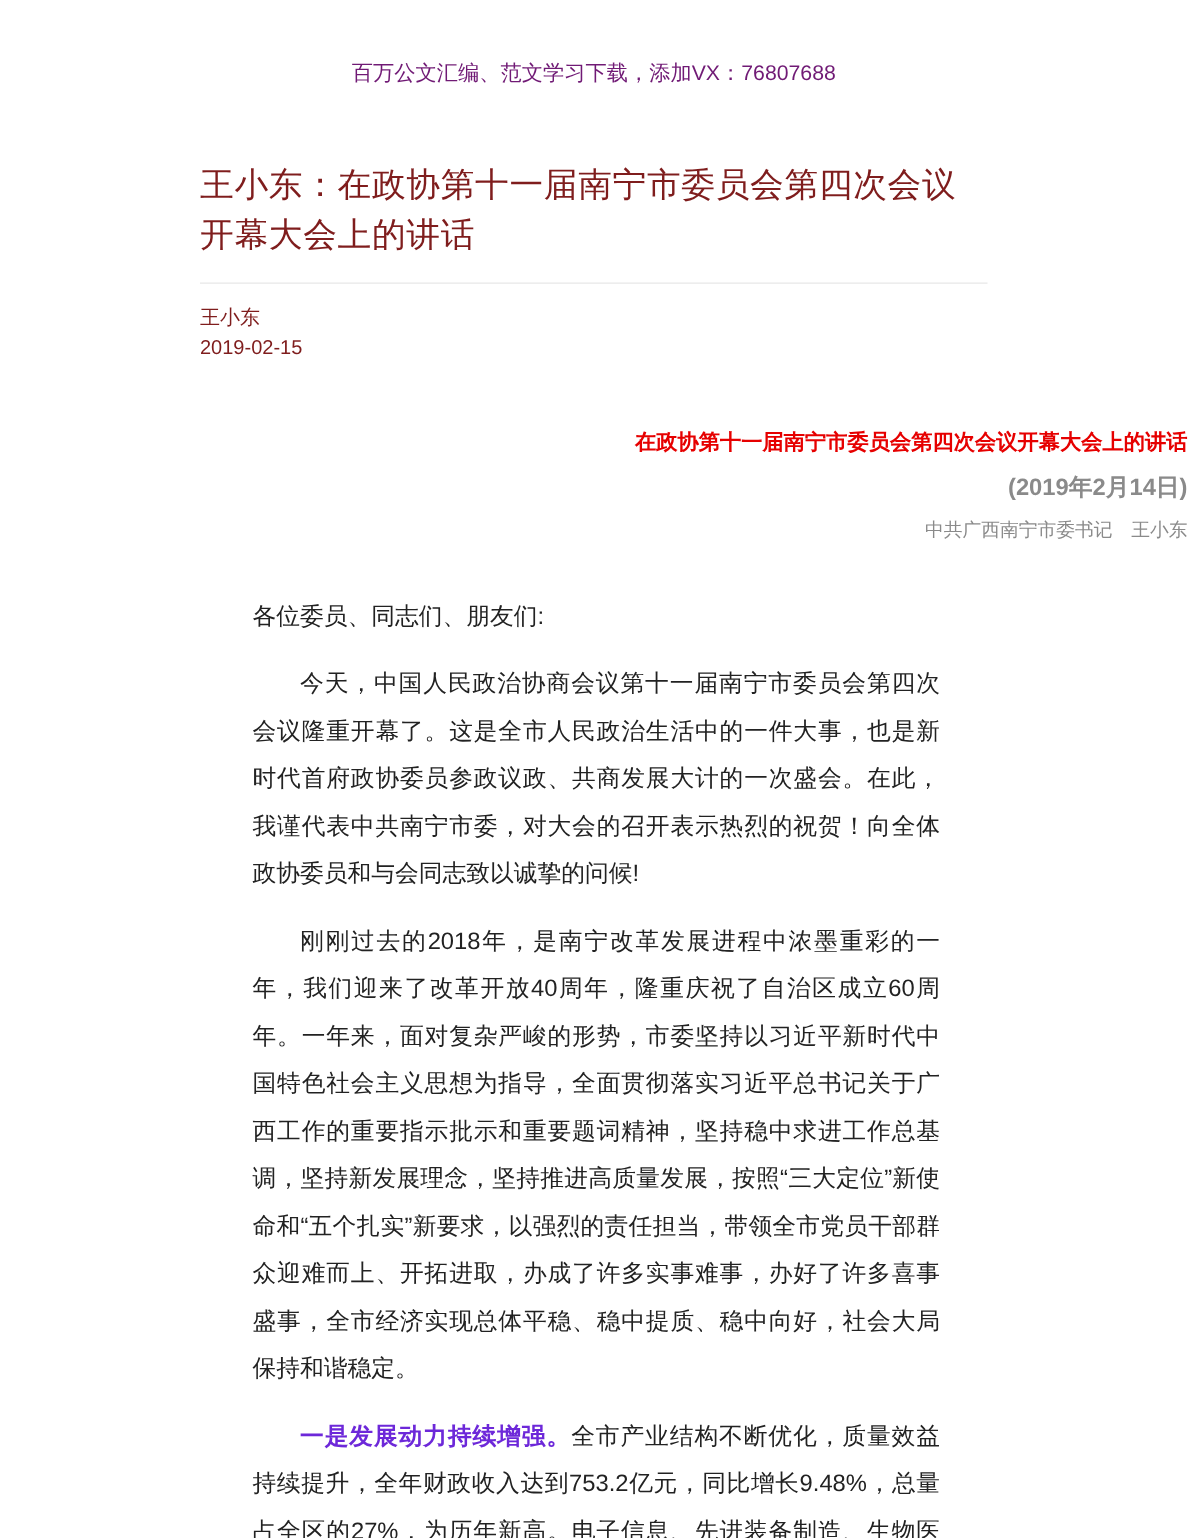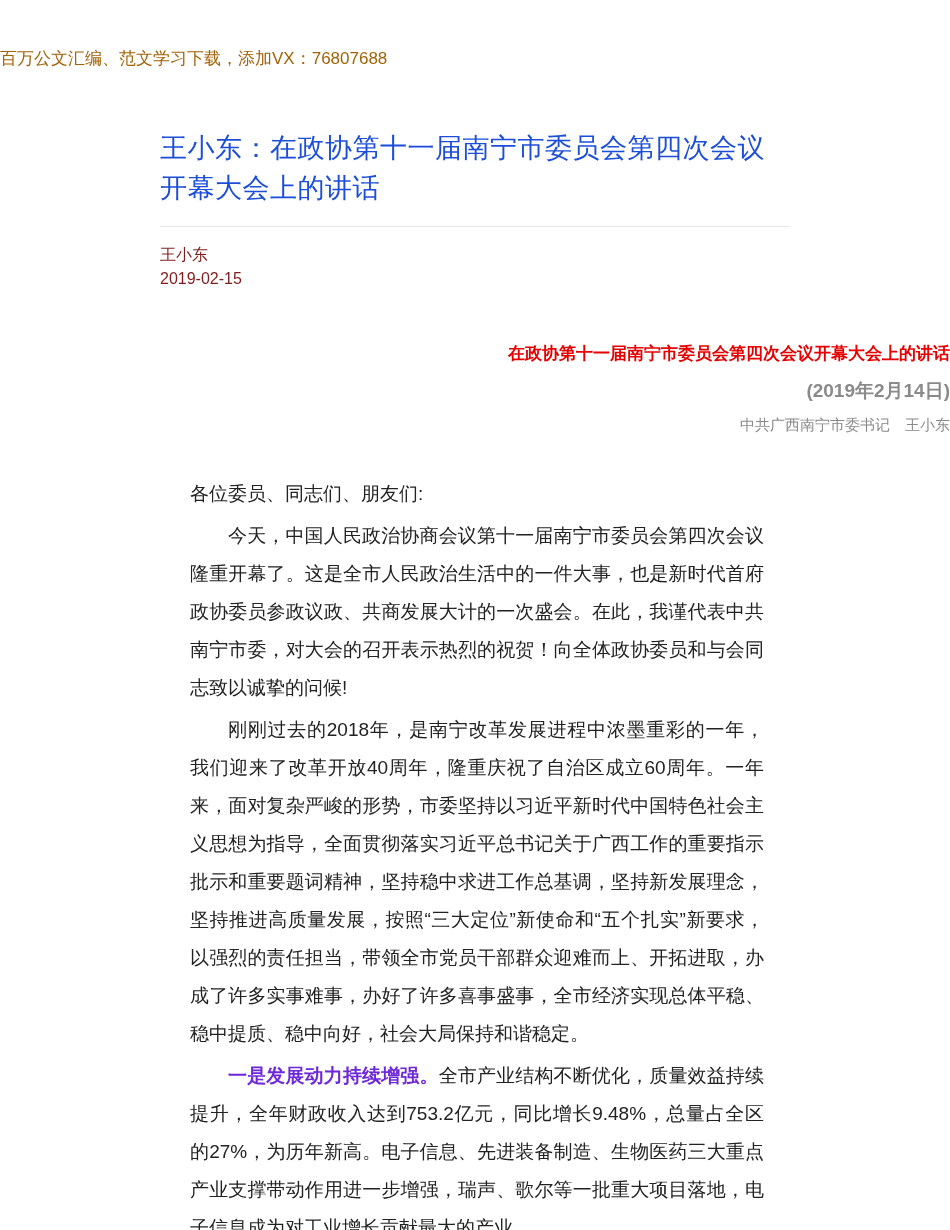--- a/index.html
+++ b/index.html
@@ -10,30 +10,30 @@
   }
   .page {
     width: 950px;
     min-height: 1230px;
     margin: 0 auto;
     background: #ffffff;
     box-sizing: border-box;
     padding-top: 48px;
   }
   .notice {
-    text-align: left;
-    color: #a16207;
+    text-align: center;
+    color: #701a75;
     font-size: 17px;
     line-height: 22px;
   }
   .title {
     margin: 58px 160px 0 160px;
     font-size: 27px;
     font-weight: 400;
-    color: #1d4ed8;
+    color: #7f1d1d;
     line-height: 40px;
     letter-spacing: 0.5px;
   }
   .divider {
     border: none;
     border-top: 1px solid #e8e8e8;
     margin: 18px 160px 0 160px;
   }
   .meta {
     margin: 16px 160px 0 160px;
@@ -65,21 +65,21 @@
     line-height: 20px;
   }
   .article-body {
     margin: 40px 182px 60px 186px;
     color: #222222;
     font-size: 19px;
     line-height: 38px;
     text-align: justify;
   }
   .para {
-    margin: 4px;
+    margin: 16px;
   }
   .para.indent {
     text-indent: 2em;
   }
   .para strong {
     font-weight: 700;
     color: #6d28d9;
   }
 </style>
 </head>

